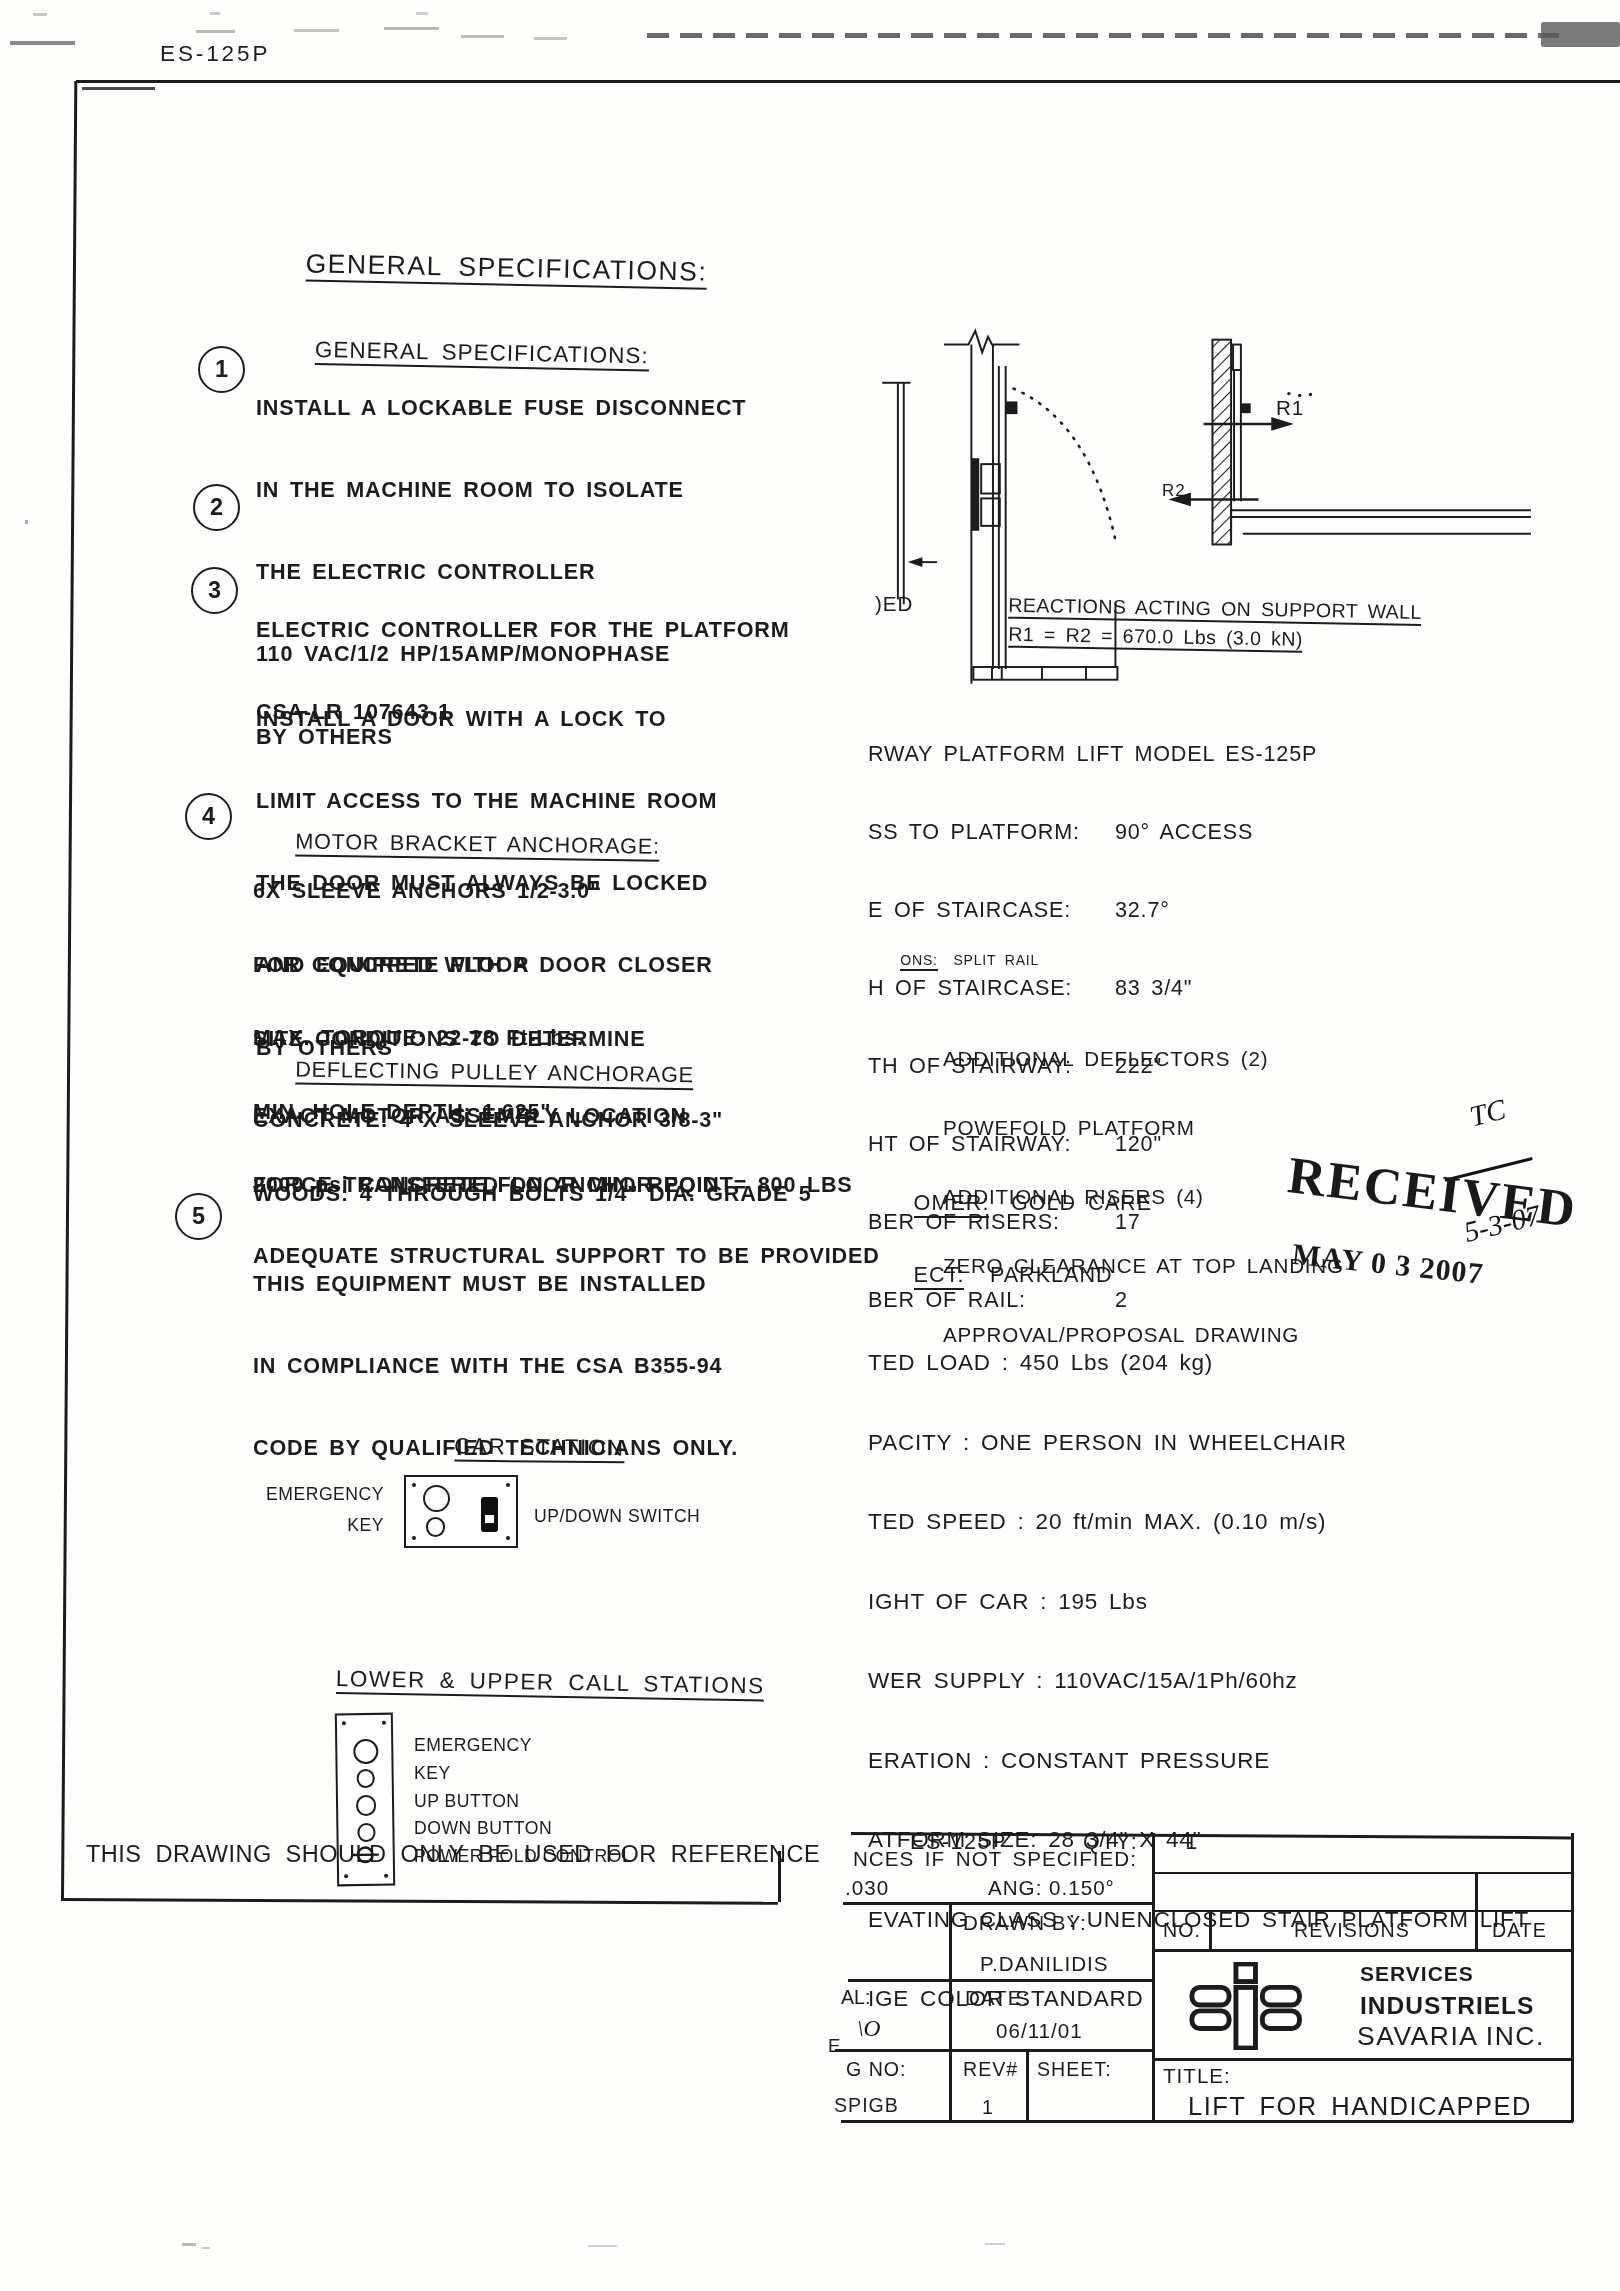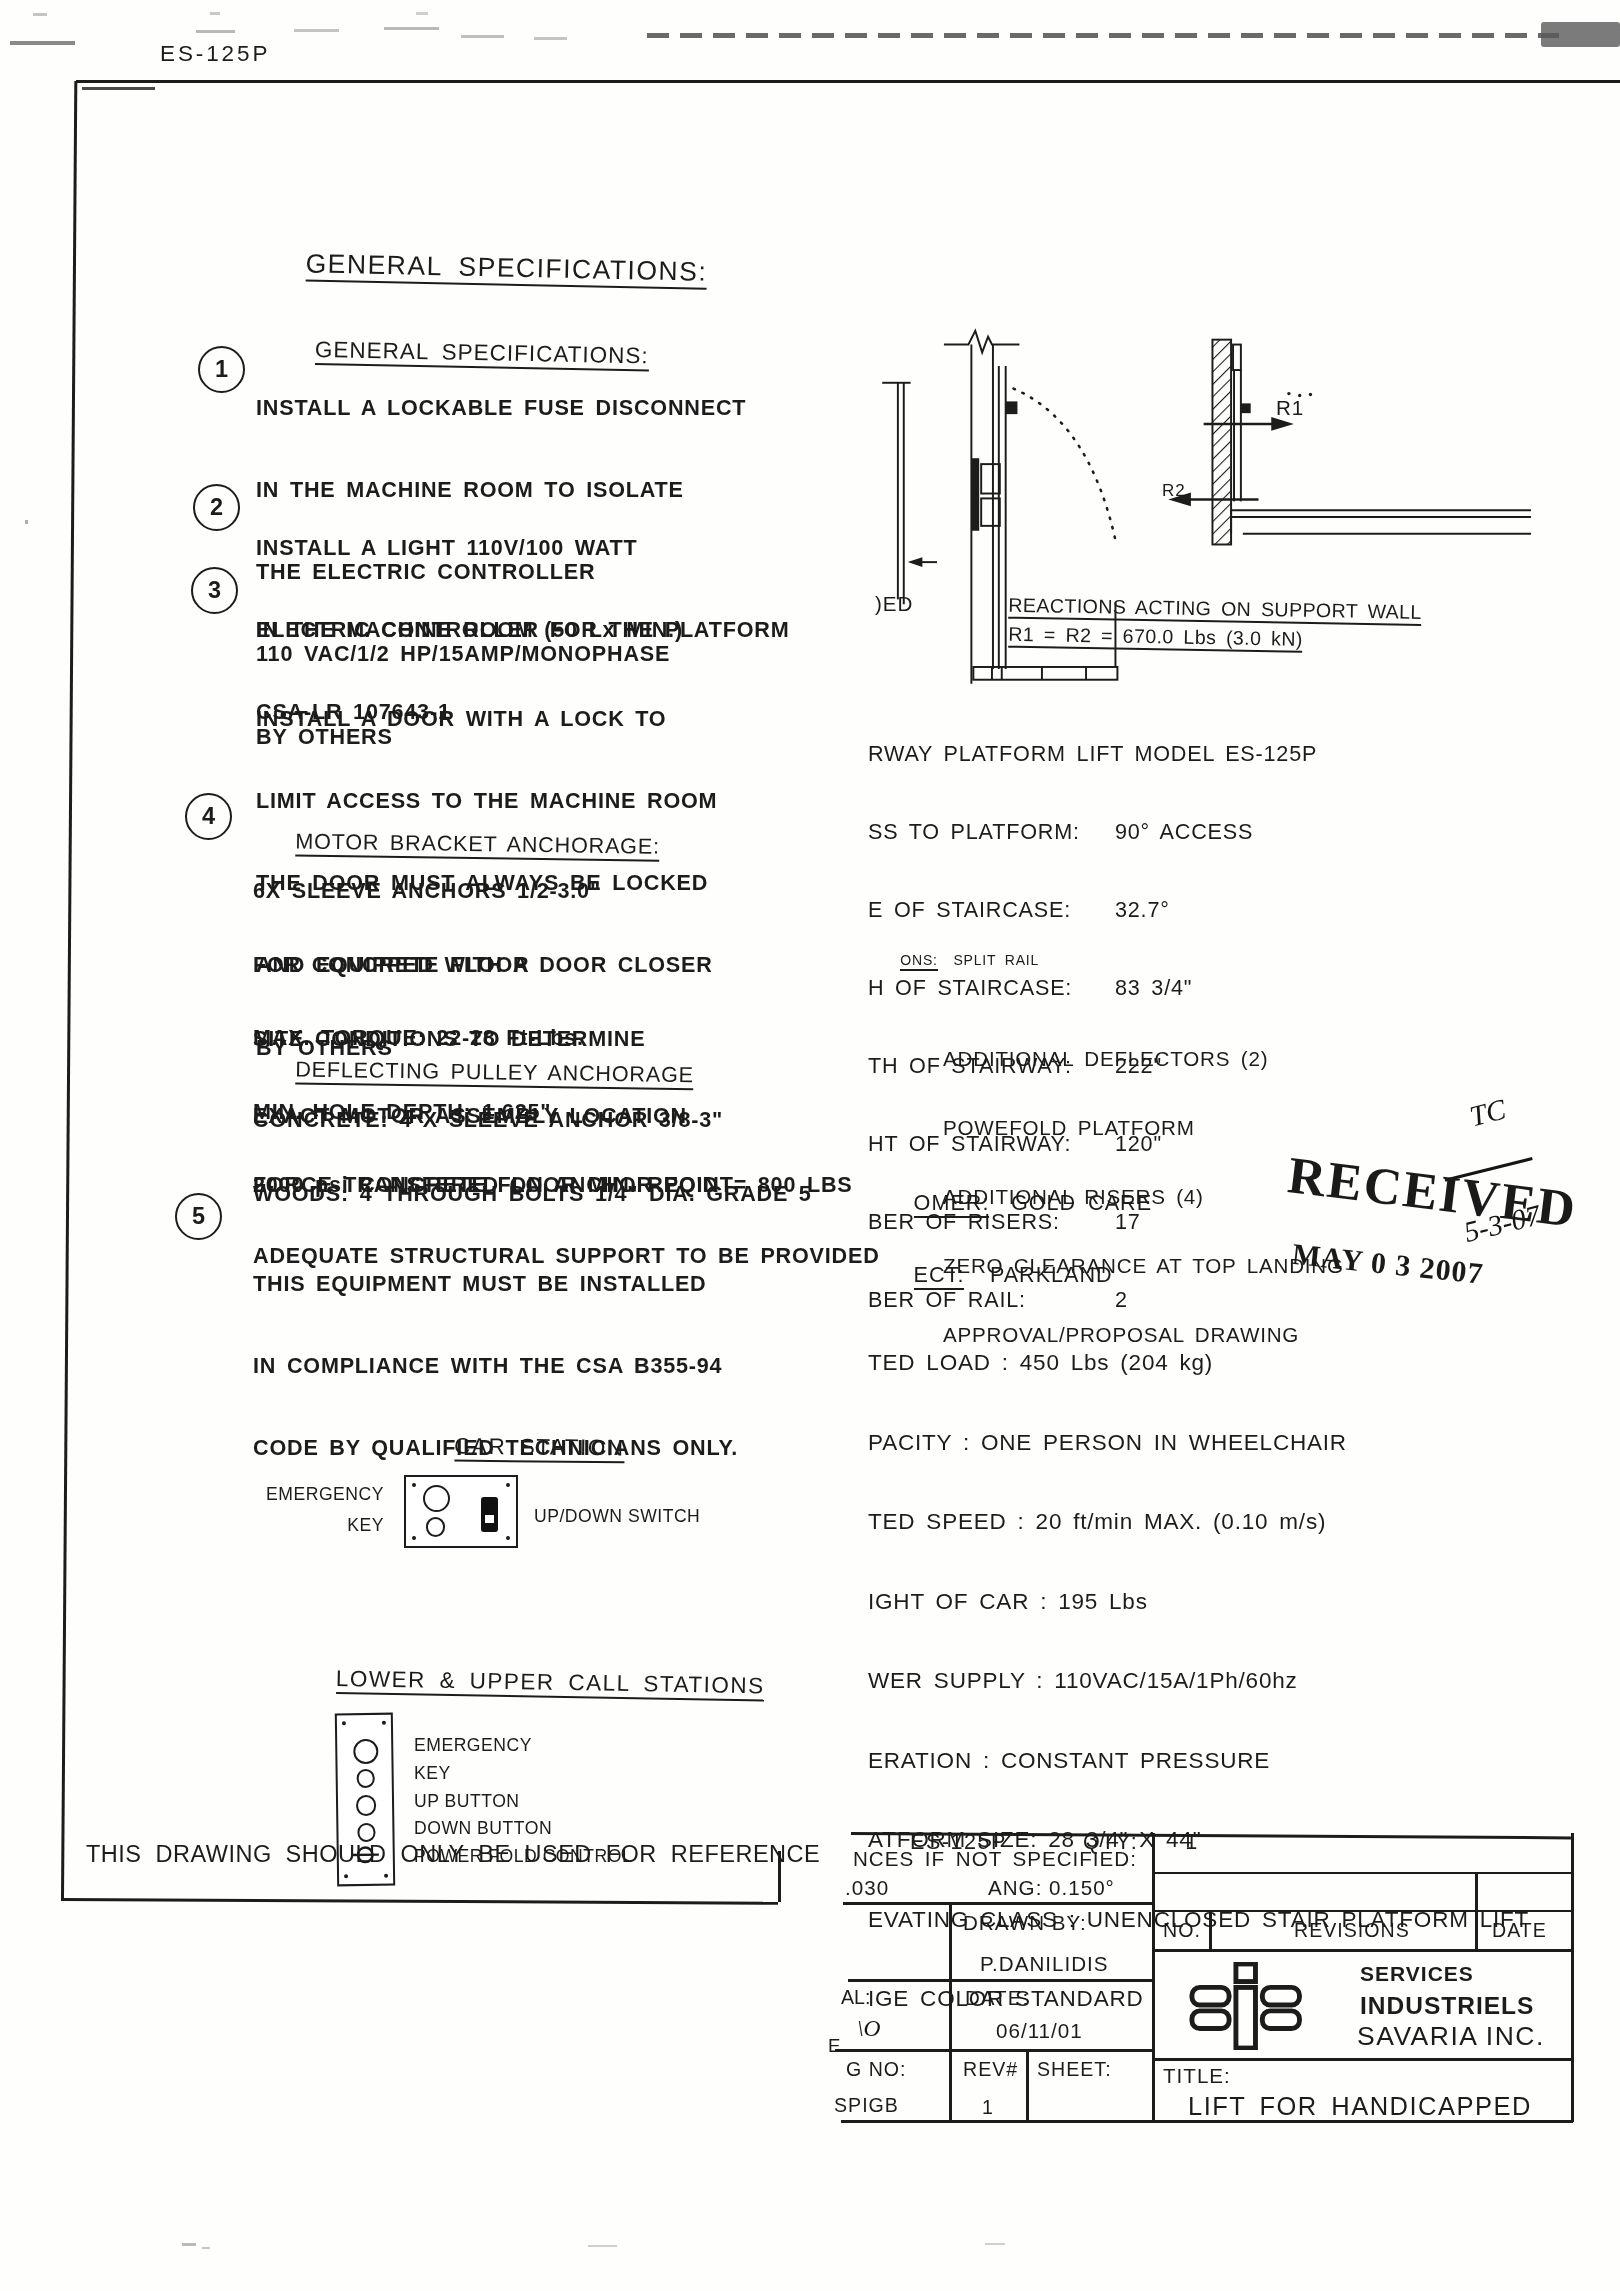--- a/index.html
+++ b/index.html
@@ -59,24 +59,20 @@
   <div class="num" style="left:198px;top:346px;">1</div>
   <div class="t b" style="left:256px;top:339px;">
     <div>INSTALL A LOCKABLE FUSE DISCONNECT</div>
     <div>IN THE MACHINE ROOM TO ISOLATE</div>
     <div>THE ELECTRIC CONTROLLER</div>
     <div>110 VAC/1/2 HP/15AMP/MONOPHASE</div>
     <div>BY OTHERS</div>
   </div>
 
   <div class="num" style="left:193px;top:484px;">2</div>
-  <div class="t b" style="left:256px;top:479px;">
-    <div>INSTALL A LIGHT 110V/100 WATT</div>
-    <div>IN THE MACHINE ROOM (50 Lx MIN.)</div>
-  </div>
 
   <div class="num" style="left:191px;top:567px;">3</div>
   <div class="t b" style="left:256px;top:561px;">
     <div>ELECTRIC CONTROLLER FOR THE PLATFORM</div>
     <div>CSA-LR 107643-1</div>
   </div>
 
   <div class="t b" style="left:256px;top:650px;">
     <div>INSTALL A DOOR WITH A LOCK TO</div>
     <div>LIMIT ACCESS TO THE MACHINE ROOM</div>

